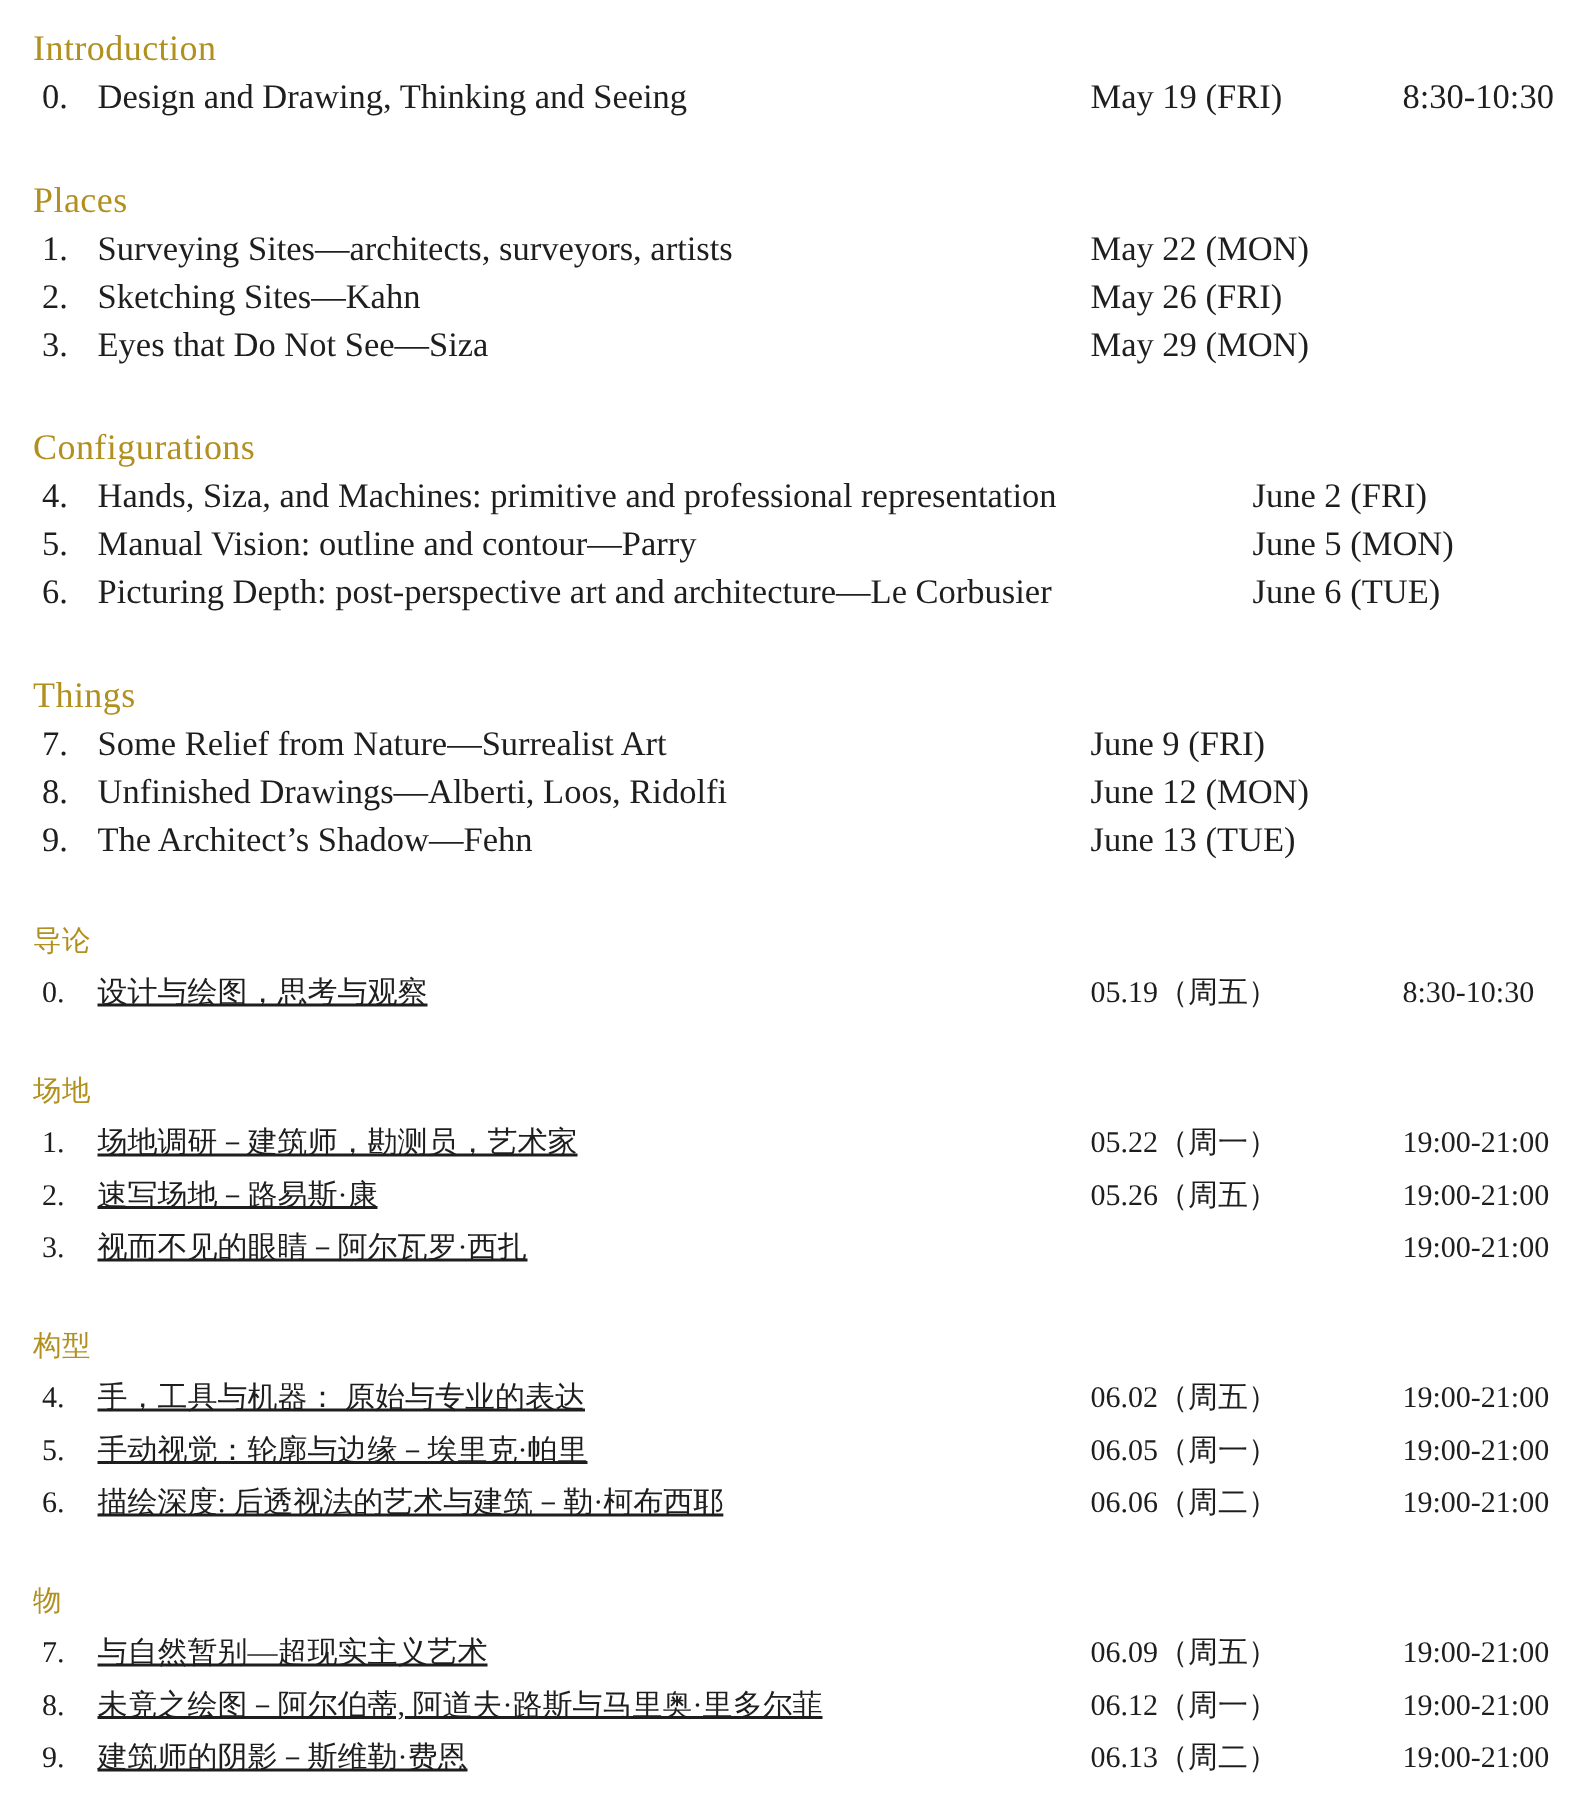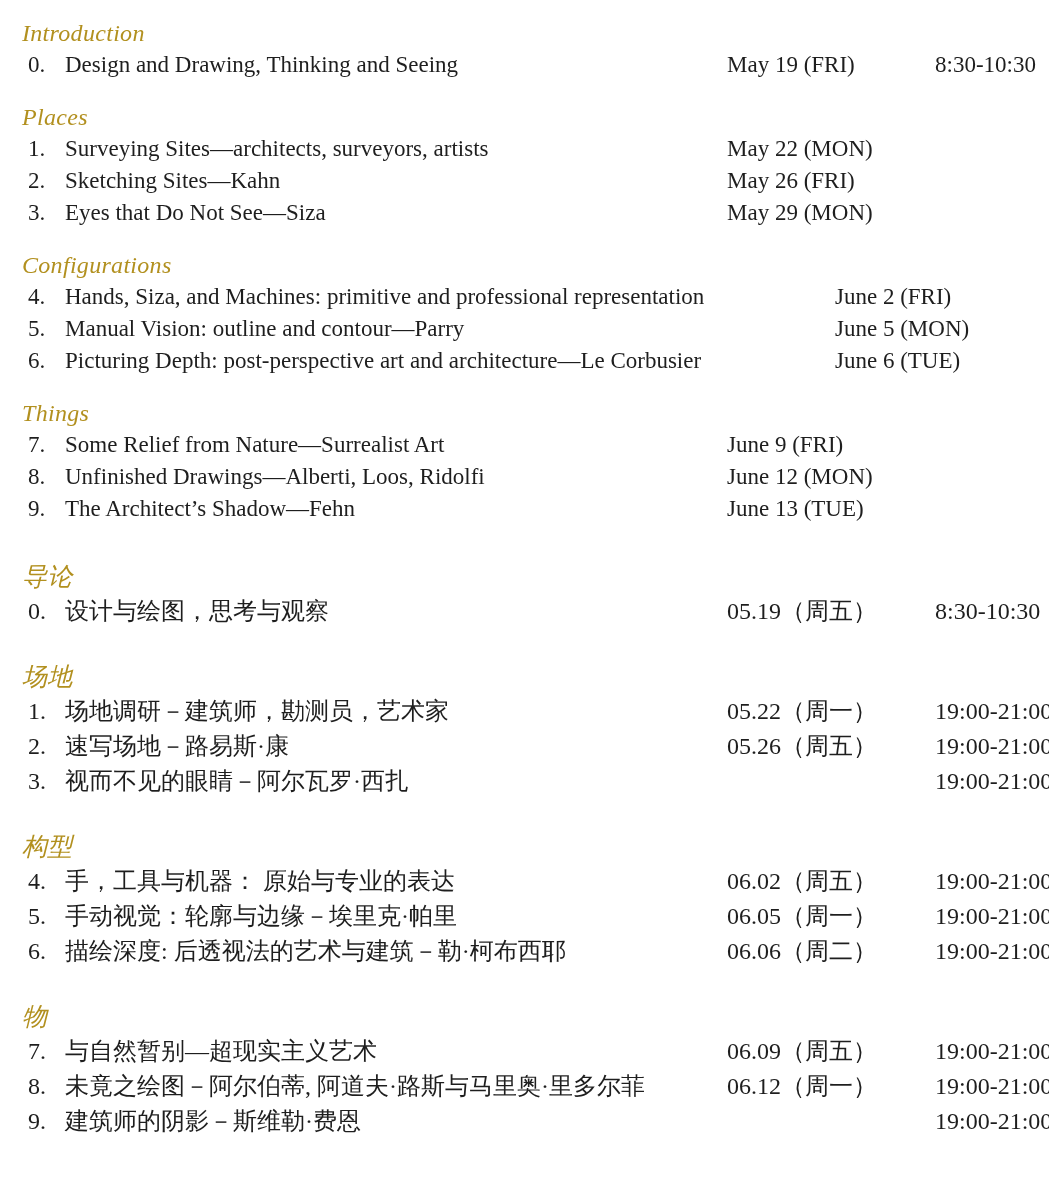--- a/index.html
+++ b/index.html
@@ -12,52 +12,52 @@
   .page {
     position: relative;
     width: 1049px;
     height: 1202px;
     background: var(--bg);
     color: var(--text);
     font-family: "Liberation Serif", "DejaVu Serif", serif;
     padding-top: 17px;
     overflow: hidden;
   }
-  .section { position: relative; margin-top: 20px; }
+  .section { position: relative; margin-top: 37px; }
   .section:first-child { margin-top: 0; }
   .section.cn { margin-top: 30px; }
   .section.cn.block-start { margin-top: 34px; }
 
   .heading {
     margin: 0;
     padding-left: 22px;
-    font-style: italic;
     font-weight: normal;
     color: var(--accent);
     font-size: 24px;
     line-height: 32px;
     letter-spacing: 0.3px;
   }
   .section.cn .heading {
-    font-size: 25px;
+    font-size: 19px;
     line-height: 35px;
     font-family: "Liberation Serif", "DejaVu Serif", sans-serif;
   }
 
   .row {
     position: relative;
     padding-left: 28px;
     font-size: 23px;
     line-height: 32px;
     white-space: nowrap;
   }
   .section.cn .row {
-    font-size: 24px;
+    font-size: 20px;
     line-height: 35px;
     font-family: "Liberation Serif", "DejaVu Serif", sans-serif;
+    text-decoration: underline;
   }
   .num { display: inline-block; width: 37px; }
   .date { position: absolute; left: 727px; top: 0; }
   .date.far { left: 835px; }
   .time { position: absolute; left: 935px; top: 0; }
 </style>
 </head>
 <body>
 
 <div class="page">
@@ -189,18 +189,19 @@
     <span class="date">06.09（周五）</span>
     <span class="time">19:00-21:00</span>
   </div>
           <div class="row">
     <span class="num">8.</span><span class="title">未竟之绘图－阿尔伯蒂, 阿道夫·路斯与马里奥·里多尔菲</span>
     <span class="date">06.12（周一）</span>
     <span class="time">19:00-21:00</span>
   </div>
           <div class="row">
     <span class="num">9.</span><span class="title">建筑师的阴影－斯维勒·费恩</span>
+    <span class="date">06.13（周二）</span>
     <span class="time">19:00-21:00</span>
   </div>
         </div>
   </section>
     </div>
 </div>
 
 </body></html>

